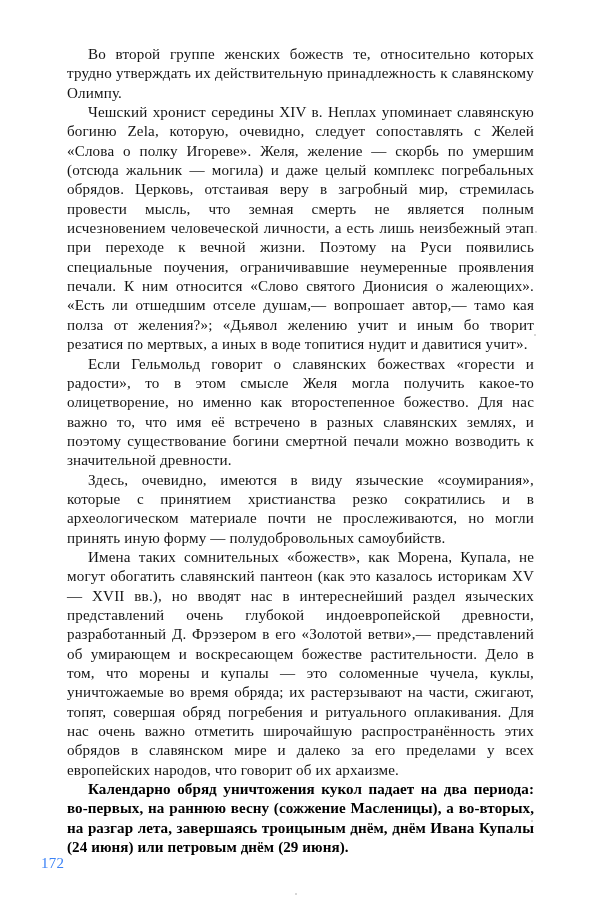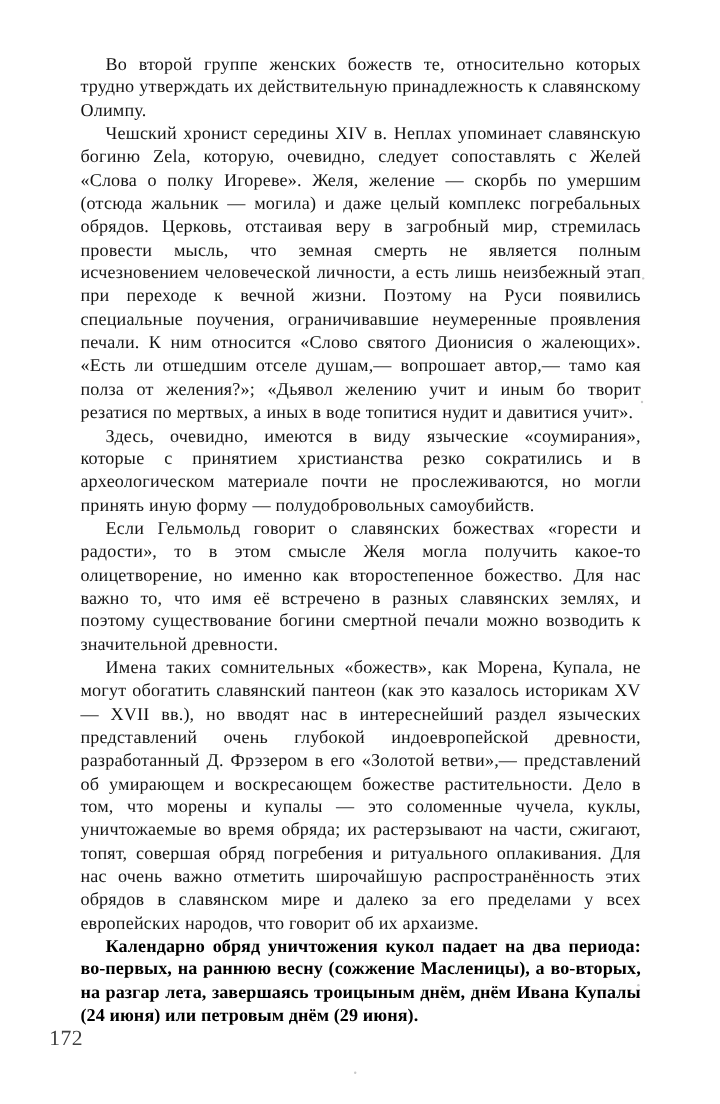--- a/index.html
+++ b/index.html
@@ -53,23 +53,23 @@
     color: #000000;
     font-weight: 700;
     letter-spacing: 0.004em;
   }
 
   
   .folio {
     position: absolute;
     left: 41px;
     top: 856px;
-    font-size: 18px;
+    font-size: 15px;
     line-height: 1;
-    color: #404040;
+    color: #3b82f6;
     font-family: "Liberation Serif", "DejaVu Serif", serif;
     letter-spacing: 0.02em;
   }
 
   
   .speck {
     position: absolute;
     background: #c8c8c8;
     border-radius: 50%;
     pointer-events: none;
@@ -83,23 +83,23 @@
 <body>
 
 <div class="page-sheet">
 
   <div class="text-block">
 
     <p class="para">Во второй группе женских божеств те, относительно которых трудно утверждать их действительную принадлежность к славянскому Олимпу.</p>
 
     <p class="para">Чешский хронист середины XIV в. Неплах упоминает славянскую богиню Zela, которую, очевидно, следует сопоставлять с Желей «Слова о полку Игореве». Желя, желение — скорбь по умершим (отсюда жальник — могила) и даже целый комплекс погребальных обрядов. Церковь, отстаивая веру в загробный мир, стремилась провести мысль, что земная смерть не является полным исчезновением человеческой личности, а есть лишь неизбежный этап при переходе к вечной жизни. Поэтому на Руси появились специальные поучения, ограничивавшие неумеренные проявления печали. К ним относится «Слово святого Дионисия о жалеющих». «Есть ли отшедшим отселе душам,— вопрошает автор,— тамо кая полза от желения?»; «Дьявол желению учит и иным бо творит резатися по мертвых, а иных в воде топитися нудит и давитися учит».</p>
 
+    <p class="para">Если Гельмольд говорит о славянских божествах «горести и радости», то в этом смысле Желя могла получить какое-то олицетворение, но именно как второстепенное божество. Для нас важно то, что имя её встречено в разных славянских землях, и поэтому существование богини смертной печали можно возводить к значительной древности.</p>
+
     <p class="para">Здесь, очевидно, имеются в виду языческие «соумирания», которые с принятием христианства резко сократились и в археологическом материале почти не прослеживаются, но могли принять иную форму — полудобровольных самоубийств.</p>
-
-    <p class="para">Если Гельмольд говорит о славянских божествах «горести и радости», то в этом смысле Желя могла получить какое-то олицетворение, но именно как второстепенное божество. Для нас важно то, что имя её встречено в разных славянских землях, и поэтому существование богини смертной печали можно возводить к значительной древности.</p>
 
     <p class="para">Имена таких сомнительных «божеств», как Морена, Купала, не могут обогатить славянский пантеон (как это казалось историкам XV — XVII вв.), но вводят нас в интереснейший раздел языческих представлений очень глубокой индоевропейской древности, разработанный Д. Фрэзером в его «Золотой ветви»,— представлений об умирающем и воскресающем божестве растительности. Дело в том, что морены и купалы — это соломенные чучела, куклы, уничтожаемые во время обряда; их растерзывают на части, сжигают, топят, совершая обряд погребения и ритуального оплакивания. Для нас очень важно отметить широчайшую распространённость этих обрядов в славянском мире и далеко за его пределами у всех европейских народов, что говорит об их архаизме.</p>
 
 
     <p class="para heavy">Календарно обряд уничтожения кукол падает на два периода: во-первых, на раннюю весну (сожжение Масленицы), а во-вторых, на разгар лета, завершаясь троицыным днём, днём Ивана Купалы (24 июня) или петровым днём (29 июня).</p>
 
   </div>
 
   <div class="folio">172</div>
 

